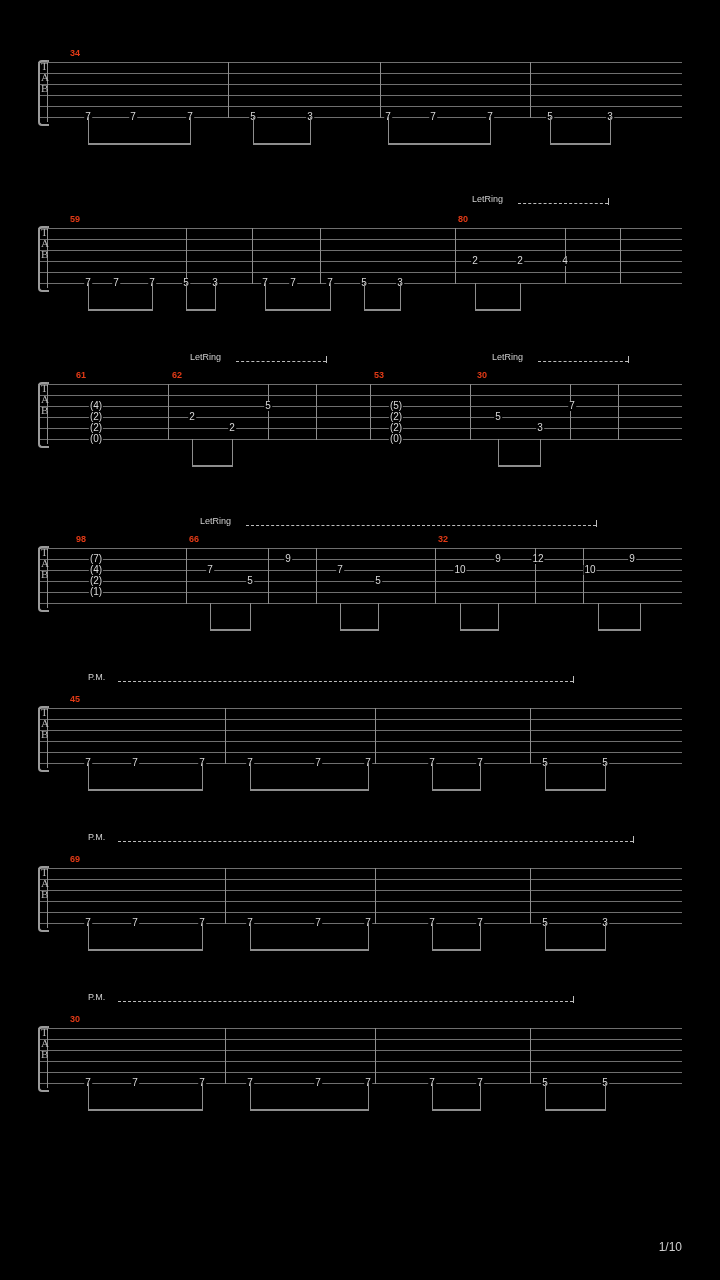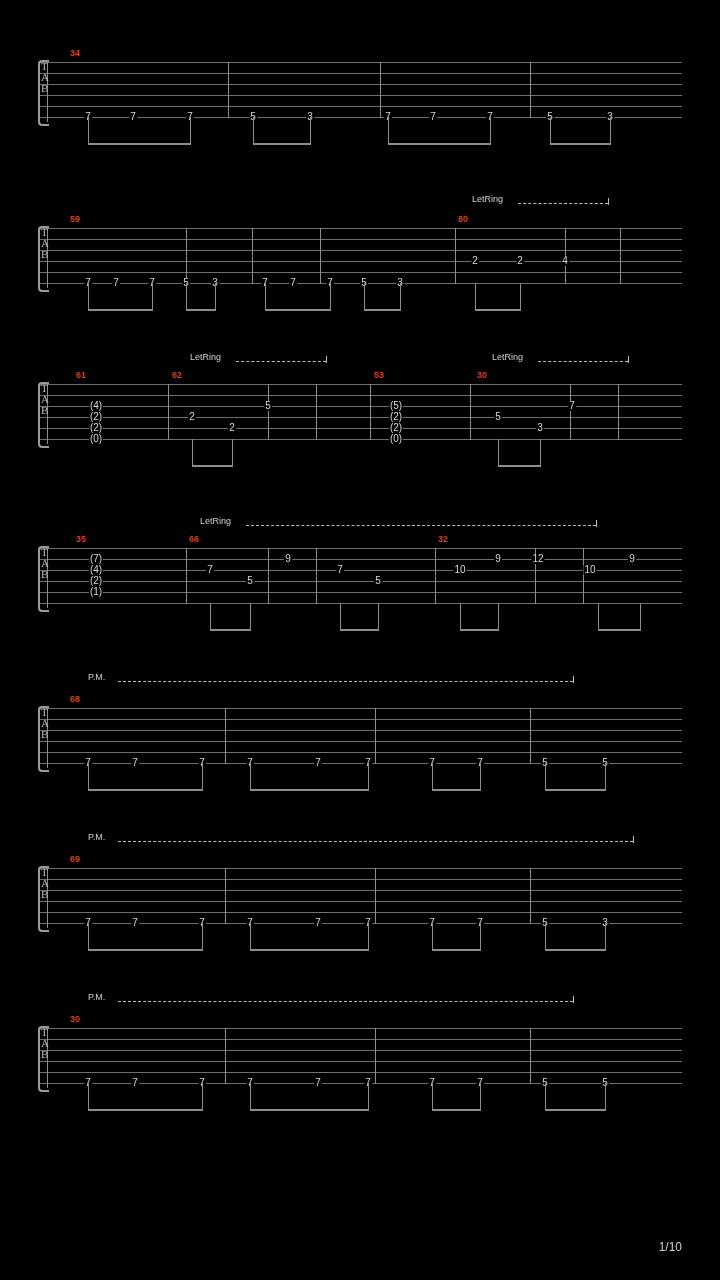--- a/index.html
+++ b/index.html
@@ -223,21 +223,21 @@
         <div class="line l4"></div>
         <div class="line l5"></div>
       </div>
       <div class="bracket"></div>
       <div class="bracket-bar"></div>
       <div class="tabmark">
         <span>T</span>
         <span>A</span>
         <span>B</span>
       </div>
-      <div class="measnum" style="left: 76px; top: -14px;">35</div>
+      <div class="measnum" style="left: 76px; top: -14px;">98</div>
       <div class="measnum" style="left: 189px; top: -14px;">66</div>
       <div class="measnum" style="left: 438px; top: -14px;">32</div>
       <div class="barline" style="left: 186px; top: 0px; height: 56px;"></div>
       <div class="barline" style="left: 268px; top: 0px; height: 56px;"></div>
       <div class="barline" style="left: 316px; top: 0px; height: 56px;"></div>
       <div class="barline" style="left: 435px; top: 0px; height: 56px;"></div>
       <div class="barline" style="left: 535px; top: 0px; height: 56px;"></div>
       <div class="barline" style="left: 583px; top: 0px; height: 56px;"></div>
       <div class="annot" style="left: 200px; top: -32px;">LetRing</div>
       <div class="dashline" style="left: 246px; top: -23px; width: 350px;"></div>
@@ -278,21 +278,21 @@
         <div class="line l4"></div>
         <div class="line l5"></div>
       </div>
       <div class="bracket"></div>
       <div class="bracket-bar"></div>
       <div class="tabmark">
         <span>T</span>
         <span>A</span>
         <span>B</span>
       </div>
-      <div class="measnum" style="left: 70px; top: -14px;">68</div>
+      <div class="measnum" style="left: 70px; top: -14px;">45</div>
       <div class="barline" style="left: 225px; top: 0px; height: 56px;"></div>
       <div class="barline" style="left: 375px; top: 0px; height: 56px;"></div>
       <div class="barline" style="left: 530px; top: 0px; height: 56px;"></div>
       <div class="annot" style="left: 88px; top: -36px;">P.M.</div>
       <div class="dashline" style="left: 118px; top: -27px; width: 455px;"></div>
       <div class="dashend" style="left: 573px; top: -32px;"></div>
       <div class="note" style="left: 88px; top: 55px;">7</div>
       <div class="note" style="left: 135px; top: 55px;">7</div>
       <div class="note" style="left: 202px; top: 55px;">7</div>
       <div class="note" style="left: 250px; top: 55px;">7</div>

